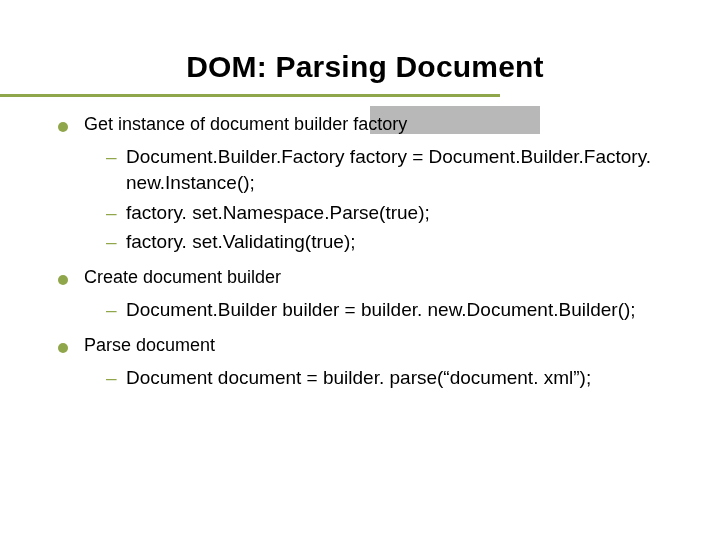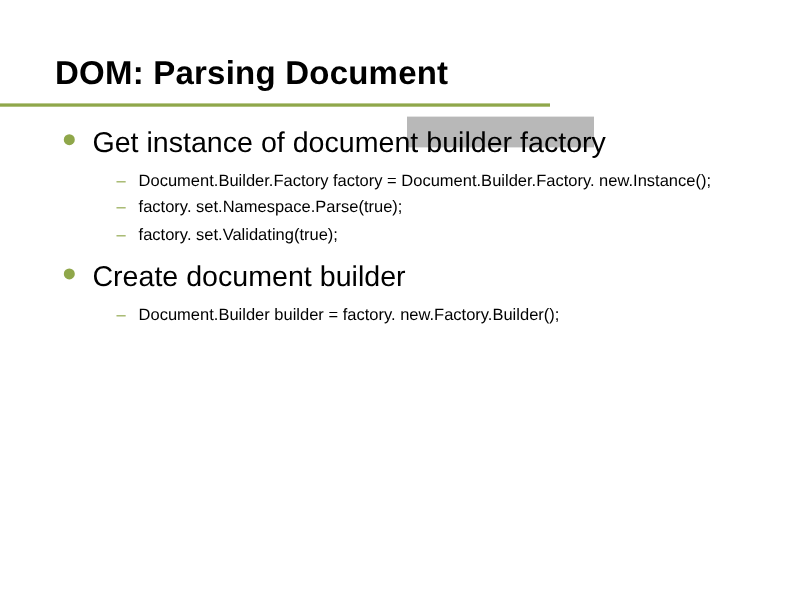--- a/index.html
+++ b/index.html
@@ -11,20 +11,21 @@
     color: #000;
     position: relative;
     overflow: hidden;
   }
   .slide {
     padding: 50px 40px 30px 50px;
   }
   .title-wrap {
     position: relative;
     margin-bottom: 28px;
+    text-align: center;
   }
   .title {
     font-size: 30px;
     font-weight: bold;
     letter-spacing: 0.2px;
   }
   .accent-line {
     position: absolute;
     left: -50px;
     top: 44px;
@@ -53,33 +54,33 @@
     content: '';
     position: absolute;
     left: 0;
     top: 10px;
     width: 10px;
     height: 10px;
     background: #8fa74a;
     border-radius: 50%;
   }
   .l1-text {
-    font-size: 26px;
+    font-size: 18px;
     line-height: 1.35;
   }
   ul.level2 {
     list-style: none;
     margin-top: 8px;
     margin-left: 22px;
     margin-bottom: 10px;
   }
   ul.level2 > li {
     position: relative;
     padding-left: 20px;
-    font-size: 15px;
+    font-size: 19px;
     line-height: 1.35;
     margin-bottom: 4px;
   }
   ul.level2 > li::before {
     content: '–';
     position: absolute;
     left: 0;
     top: 0;
     color: #8fa74a;
     font-weight: normal;
@@ -103,20 +104,26 @@
       <ul class="level2">
         <li>Document.Builder.Factory factory = Document.Builder.Factory. new.Instance();</li>
         <li>factory. set.Namespace.Parse(true);</li>
         <li>factory. set.Validating(true);</li>
       </ul>
     </li>
 
     <li>
       <div class="l1-text">Create document builder</div>
       <ul class="level2">
-        <li>Document.Builder builder = factory. new.Factory.Builder();</li>
+        <li>Document.Builder builder = builder. new.Document.Builder();</li>
       </ul>
     </li>
 
+    <li>
+      <div class="l1-text">Parse document</div>
+      <ul class="level2">
+        <li>Document document = builder. parse(“document. xml”);</li>
+      </ul>
+    </li>
 
   </ul>
 
 </div>
 
 </body></html>

